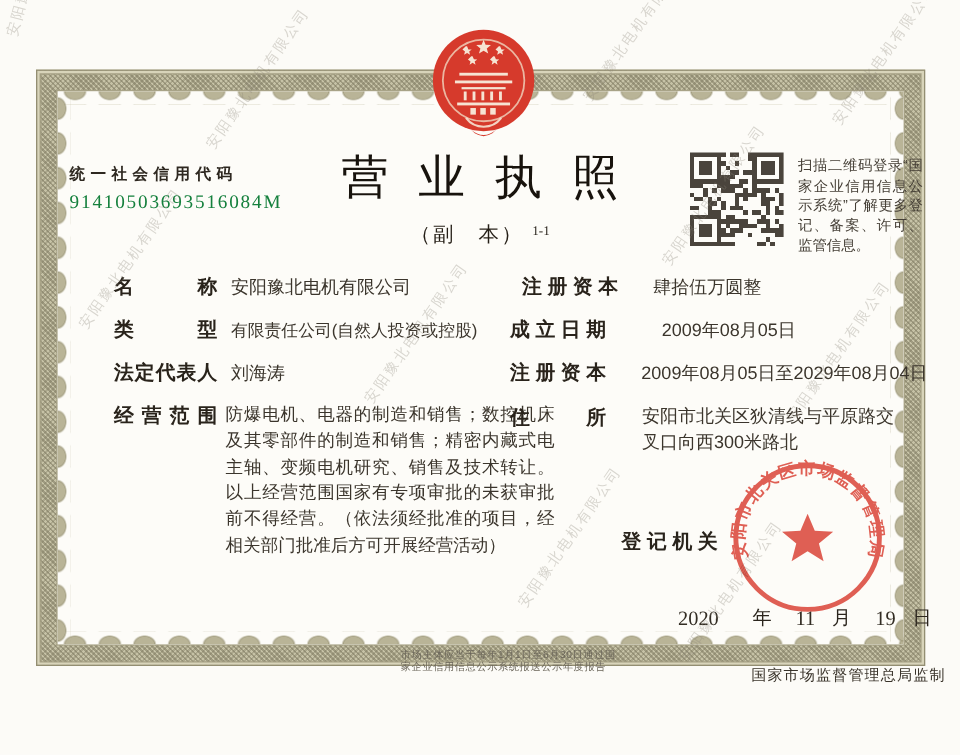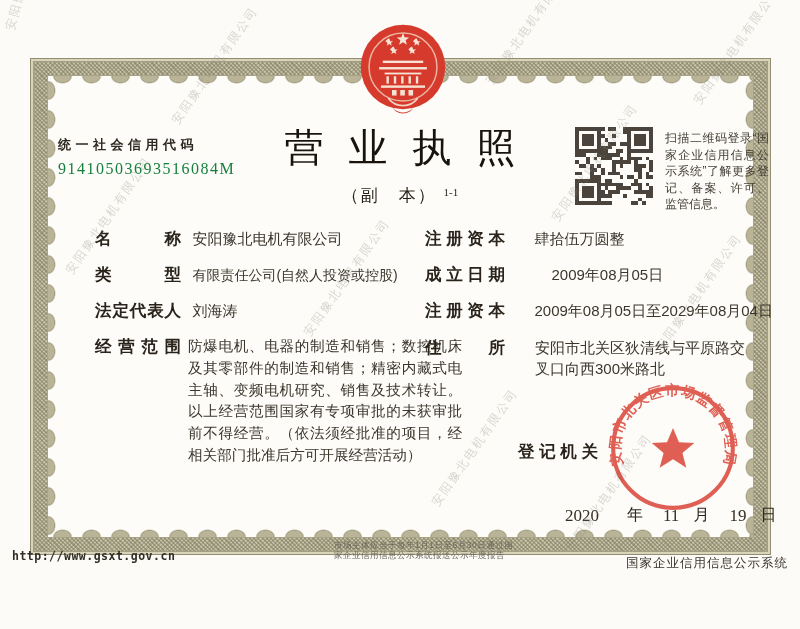--- a/index.html
+++ b/index.html
@@ -386,21 +386,21 @@
 </div>
 <div class="row" style="left:55px; top:300px;">
   <span class="lbl lbl-l">法定代表人</span>
   <span class="val" style="margin-left:7px;">刘海涛</span>
 </div>
 <div class="row" style="left:55px; top:336px; display:flex; align-items:flex-start;">
   <span class="lbl lbl-l" style="flex:0 0 86px;">经营范围</span>
   <span class="val scope-val" style="margin-left:7px;">防爆电机、电器的制造和销售；数控机床及其零部件的制造和销售；精密内藏式电主轴、变频电机研究、销售及技术转让。以上经营范围国家有专项审批的未获审批前不得经营。（依法须经批准的项目，经相关部门批准后方可开展经营活动）</span>
 </div>
 
-<div class="row" style="left:425px; top:228px;">
+<div class="row" style="left:435px; top:228px;">
   <span class="lbl lbl-r">注册资本</span>
   <span class="val" style="margin-left:25px;">肆拾伍万圆整</span>
 </div>
 <div class="row" style="left:425px; top:264px;">
   <span class="lbl lbl-r">成立日期</span>
   <span class="val nowrap" style="margin-left:42px;">2009年08月05日</span>
 </div>
 <div class="row" style="left:425px; top:300px;">
   <span class="lbl lbl-r">注册资本</span>
   <span class="val nowrap" style="margin-left:25px;">2009年08月05日至2029年08月04日</span>
@@ -429,19 +429,18 @@
 <div class="date-row">
   <span class="date-num">2020</span>
   <span class="d-g1">年</span>
   <span class="date-num d-g2">11</span>
   <span class="d-g3">月</span>
   <span class="date-num d-g2">19</span>
   <span class="d-g3">日</span>
 </div>
 
 <div class="footer-left">
-  <span class="footer-left-url">http://www.gsxt.gov.cn</span>
 </div>
 <div class="footer-center">
   <div>市场主体应当于每年1月1日至6月30日通过国</div>
   <div>家企业信用信息公示系统报送公示年度报告</div>
 </div>
-<div class="footer-right">国家企业信用信息公示系统</div>
+<div class="footer-right">国家市场监督管理总局监制</div>
 
 </body></html>

